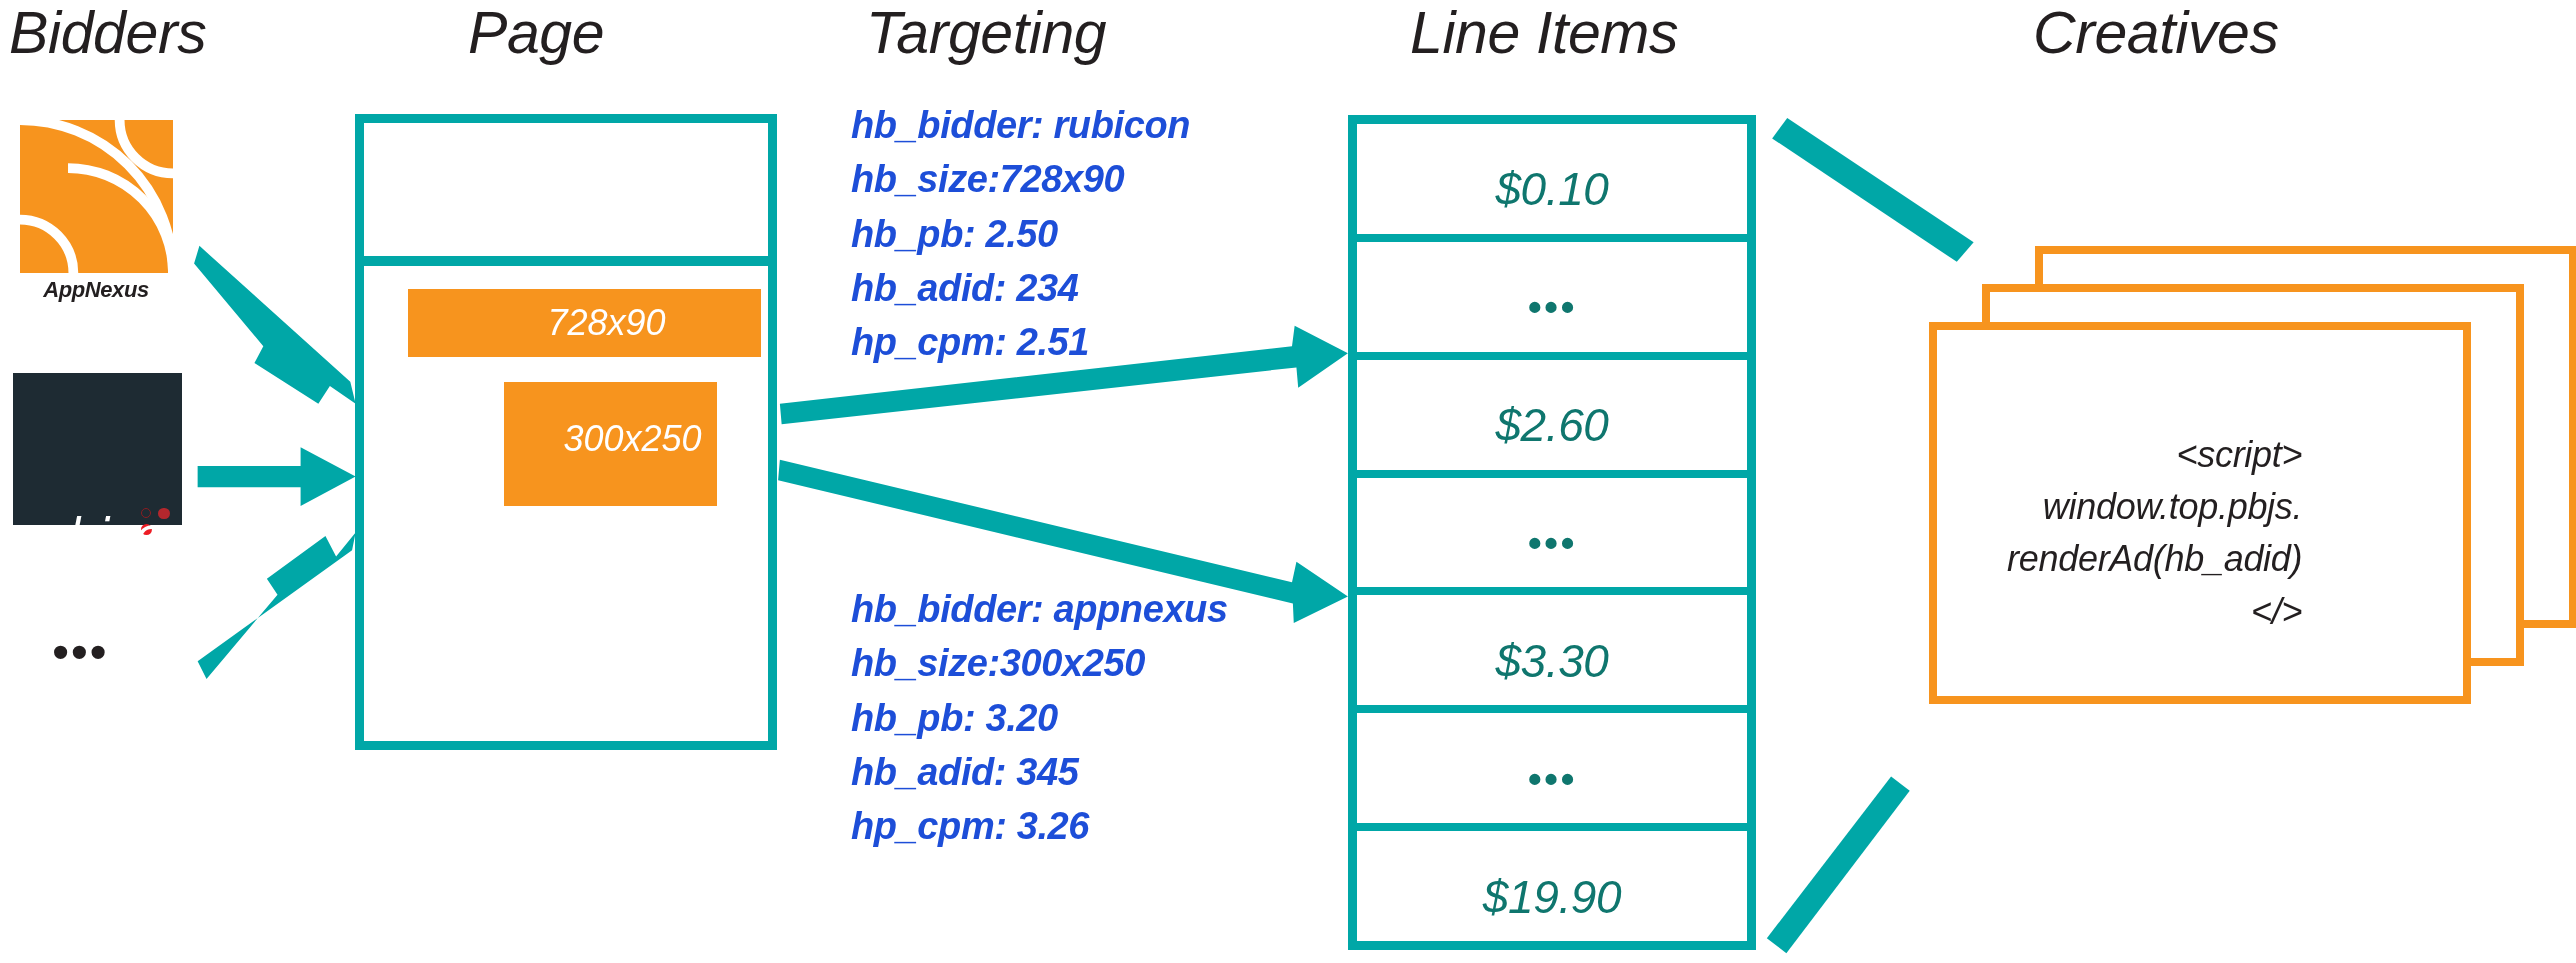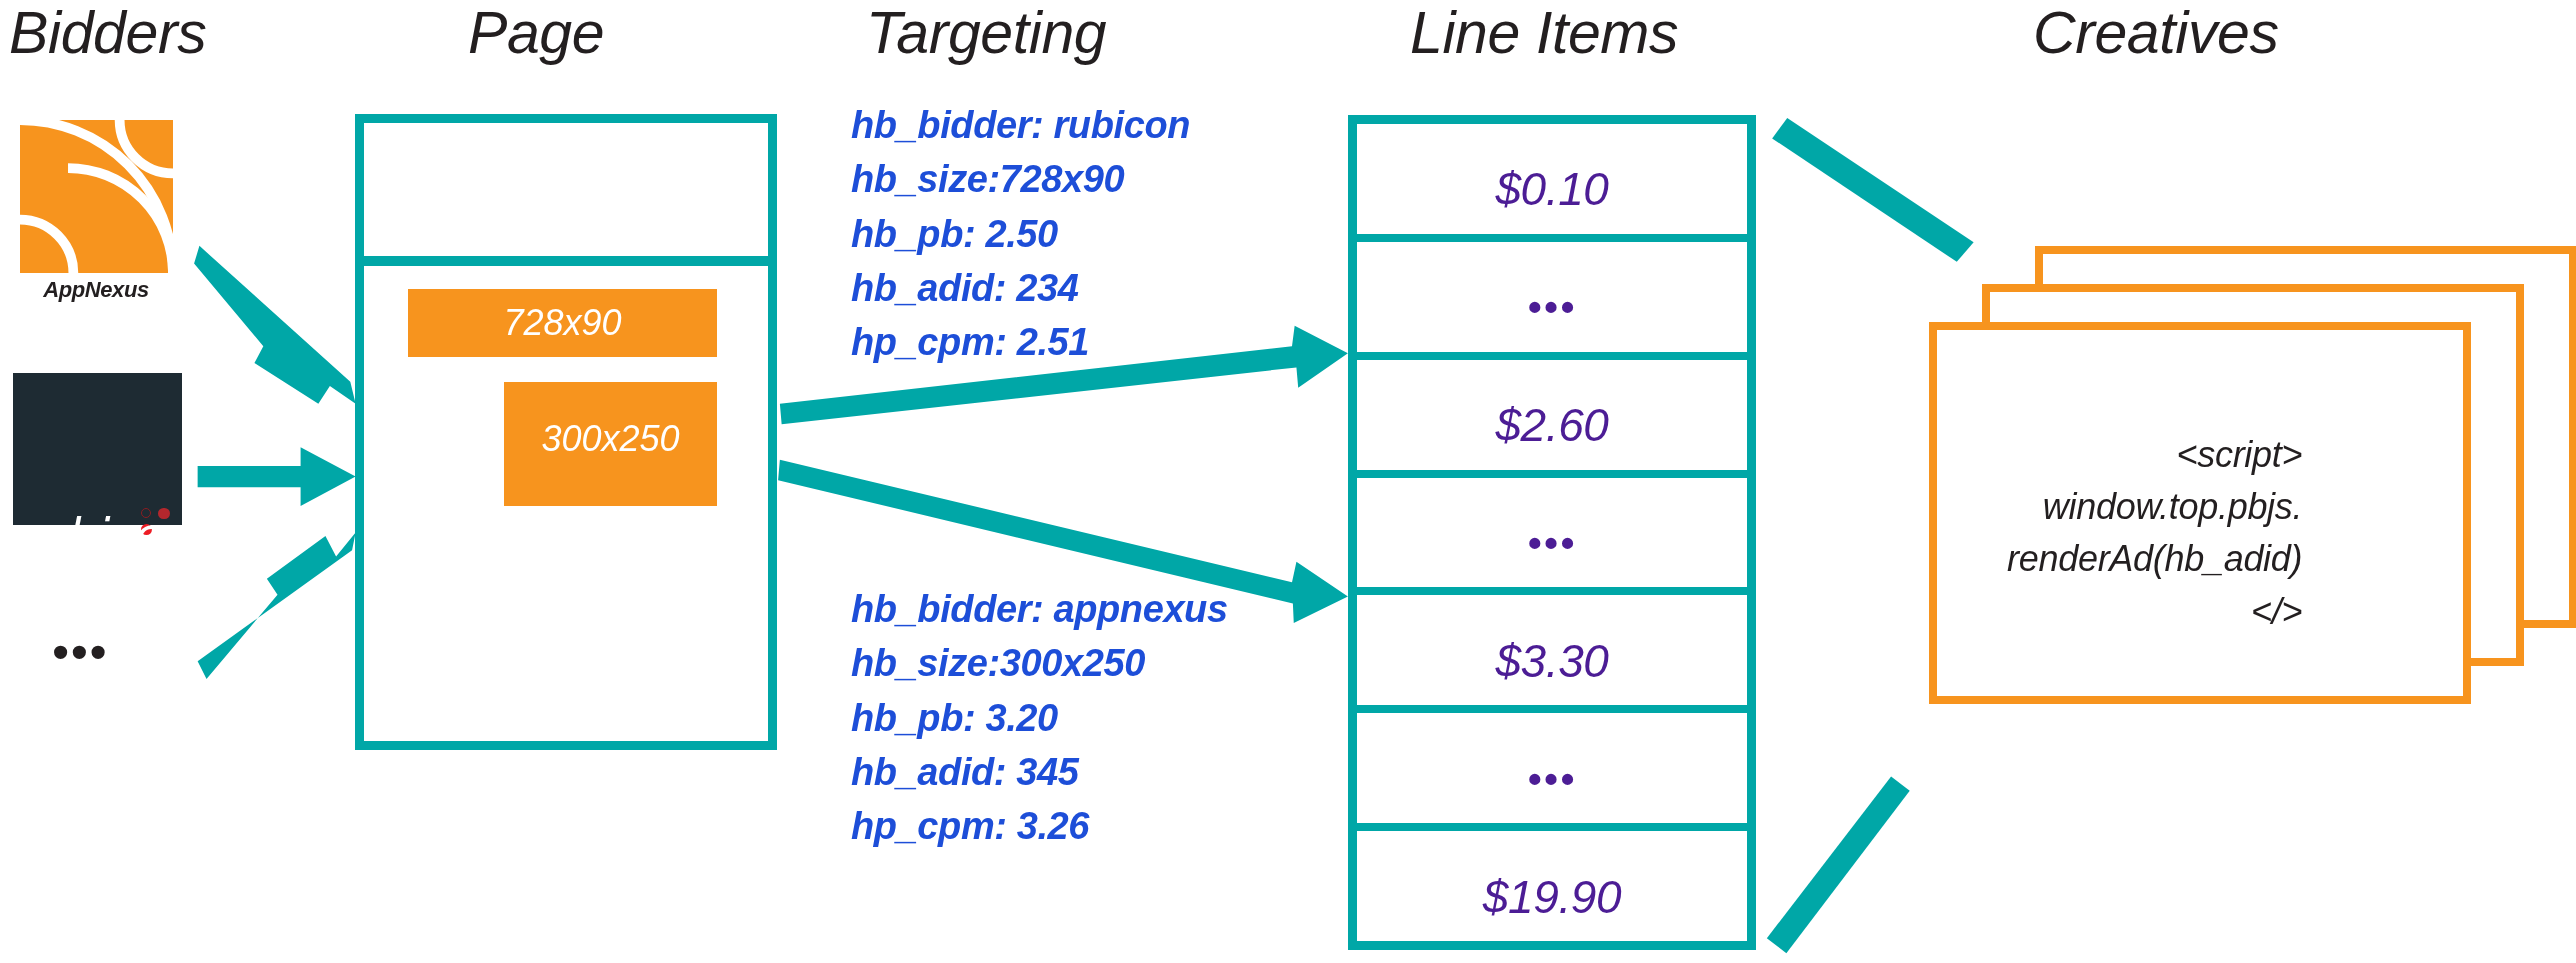--- a/index.html
+++ b/index.html
@@ -120,20 +120,21 @@
   }
   .adslot {
     position: absolute;
     background: #f7941e;
     color: #ffffff;
     display: flex;
     align-items: center;
     justify-content: center;
     font-size: 36px;
     letter-spacing: 0px;
+    padding-left: 44px;
   }
   #adslot-728x90  { left: 408px; top: 289px; width: 309px; height: 68px; }
   #adslot-300x250 { left: 504px; top: 382px; width: 213px; height: 124px;
                     align-items: flex-start; padding-top: 36px; box-sizing: border-box; }
 
   
   .targeting-block {
     position: absolute;
     font-size: 38px;
     font-weight: bold;
@@ -156,21 +157,21 @@
     display: flex;
     flex-direction: column;
   }
   .li-row {
     flex: 1 1 0;
     display: flex;
     align-items: center;
     justify-content: center;
     border-bottom: 8px solid #00a7a7;
     font-size: 46px;
-    color: #4c1d95;
+    color: #0f766e;
     letter-spacing: -0.4px;
     box-sizing: border-box;
     margin-top: 21px;
   }
   .li-row:last-child { border-bottom: none; }
   .li-row.ellipsis {
     font-size: 39px;
     font-weight: bold;
     letter-spacing: 2.7px;
   }

